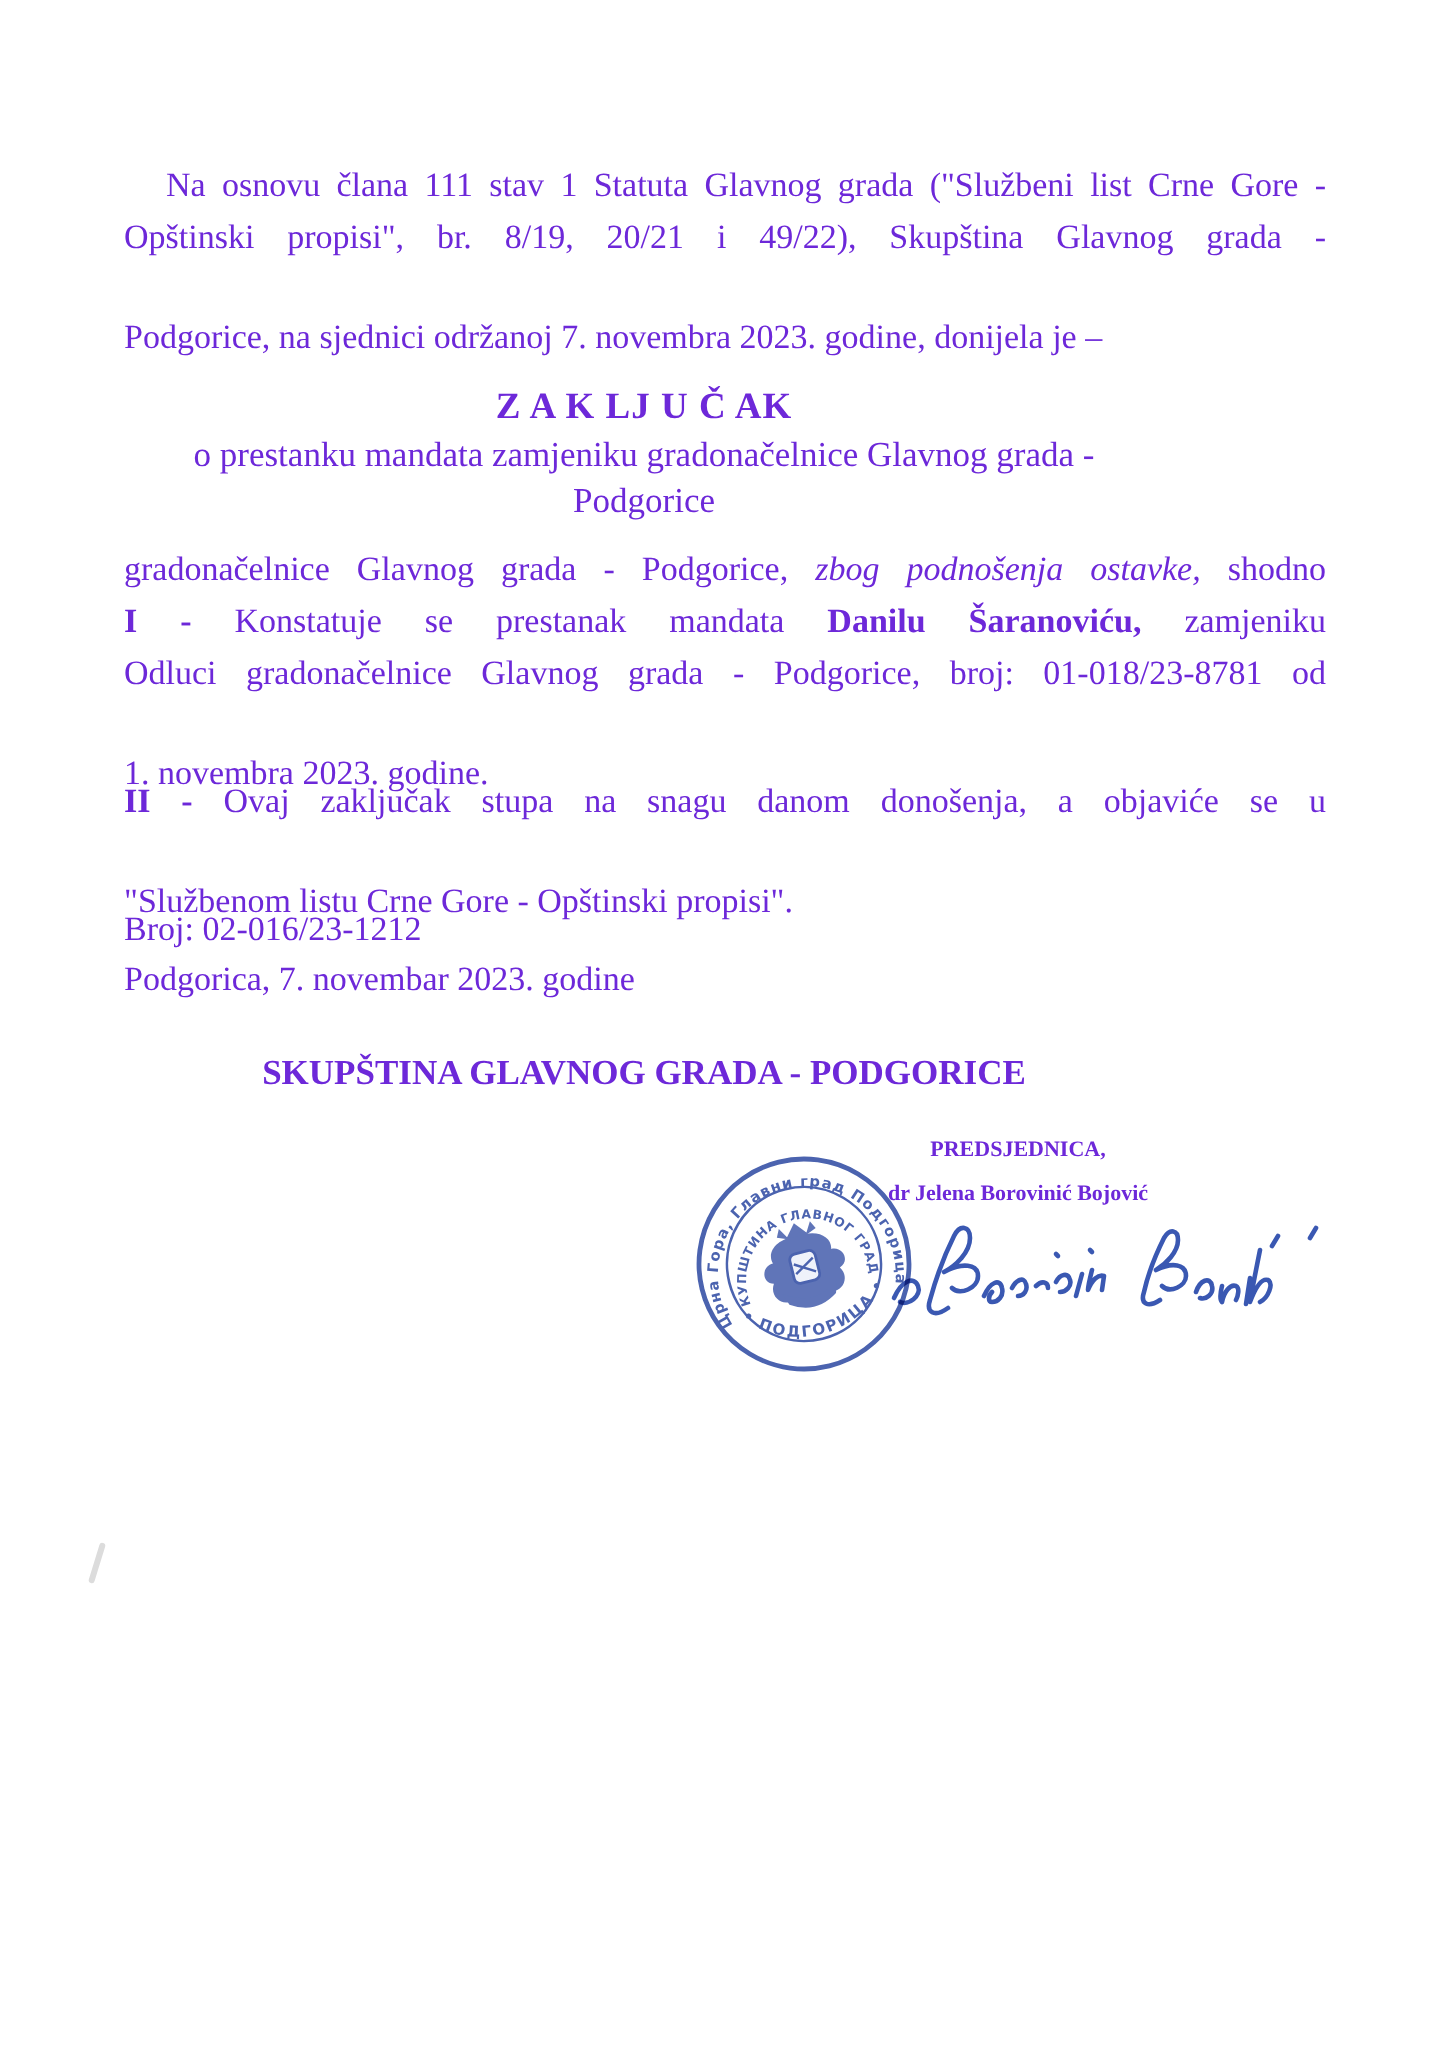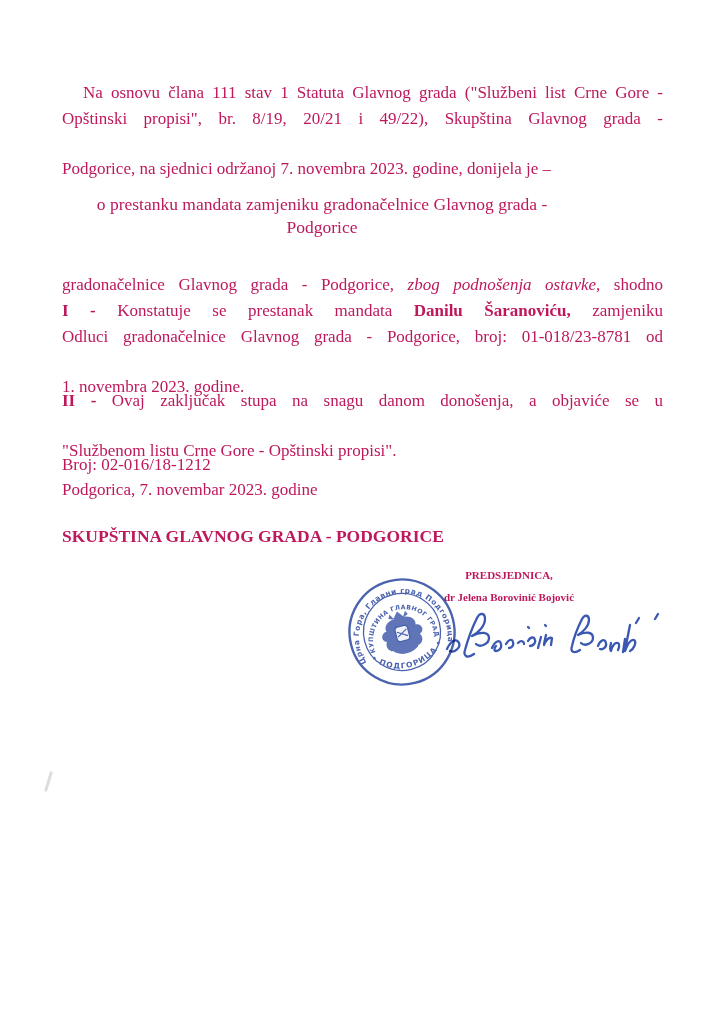--- a/index.html
+++ b/index.html
@@ -1,34 +1,34 @@
 <!DOCTYPE html>
 <html><head>
 <meta charset="utf-8">
 <style>
   html,body { margin:0; padding:0; background:#ffffff; }
   .page {
     position:relative; width:724px; height:848px; background:#ffffff;
     overflow:hidden;
     font-family:"Liberation Serif","DejaVu Serif",serif;
-    color:#be185d;
+    color:#6d28d9;
   }
   .block { position:absolute; }
   .body-text { font-size:17px; line-height:26px; }
   .jline { text-align:justify; height:26px; overflow:hidden; }
   .jline::after { content:""; display:inline-block; width:100%; height:0; }
   .lline { text-align:left; height:26px; overflow:hidden;margin-top:24px; }
   .indent { text-indent:21px; }
   .b { font-weight:bold; }
   .i { font-style:italic; }
   .heading-block { left:62px; width:520px; text-align:center; }
   .doc-title { font-size:18.5px; font-weight:bold; letter-spacing:0.5px; line-height:23px; }
   .doc-subtitle { font-size:17.5px; font-weight:normal; line-height:23px; }
   .ref-block { left:62px; width:601px; font-size:17px; line-height:25px; }
-  .issuer-line { left:62px; width:520px; text-align:left; font-size:17.5px; font-weight:bold; }
+  .issuer-line { left:62px; width:520px; text-align:center; font-size:17.5px; font-weight:bold; }
   .signer-block { left:398px; width:222px; text-align:center; font-size:11px; font-weight:bold; line-height:22px; }
   .stamp-svg {
     position:absolute; left:344px; top:574px; width:116px; height:116px;
     transform:rotate(-14deg); mix-blend-mode:multiply; opacity:0.92;
   }
   .stamp-svg .ring { fill:none; stroke:#3b55a8; }
   .stamp-svg .t-outer { font-size:7.4px; font-weight:bold; letter-spacing:0.55px; fill:#3b55a8; font-family:"DejaVu Sans",sans-serif; }
   .stamp-svg .t-bottom { font-size:7.6px; font-weight:bold; letter-spacing:1px; fill:#3b55a8; font-family:"DejaVu Sans",sans-serif; }
   .stamp-svg .t-inner { font-size:6.2px; font-weight:bold; letter-spacing:0.4px; fill:#3b55a8; font-family:"DejaVu Sans",sans-serif; }
   .signature-svg {
@@ -50,38 +50,39 @@
 
 <div class="page">
 
   <div class="block body-text" style="top:80px; left:62px; width:601px;">
     <div class="jline indent"><span>Na osnovu člana 111 stav 1 Statuta Glavnog grada ("Službeni list Crne Gore -</span></div>
     <div class="jline"><span>Opštinski propisi", br. 8/19, 20/21 i 49/22), Skupština Glavnog grada -</span></div>
     <div class="lline"><span>Podgorice, na sjednici održanoj 7. novembra 2023. godine, donijela je –</span></div>
   </div>
 
   <div class="block heading-block" style="top:193px;">
+    <div class="doc-title">Z A K LJ U Č AK</div>
     <div class="doc-subtitle">o  prestanku mandata zamjeniku  gradonačelnice Glavnog grada -</div>
     <div class="doc-subtitle">Podgorice</div>
   </div>
 
   <div class="block body-text" style="top:272px; left:62px; width:601px;">
     <div class="jline"><span>gradonačelnice Glavnog grada - Podgorice, </span><span class="i">zbog podnošenja ostavke,</span><span> shodno</span></div>
     <div class="jline"><span class="b">I -</span><span> Konstatuje se prestanak mandata </span><span class="b">Danilu Šaranoviću,</span><span> zamjeniku</span></div>
     <div class="jline"><span>Odluci gradonačelnice Glavnog grada - Podgorice, broj: 01-018/23-8781 od</span></div>
     <div class="lline"><span>1. novembra 2023. godine.</span></div>
   </div>
 
   <div class="block body-text" style="top:388px; left:62px; width:601px;">
     <div class="jline"><span class="b">II -</span><span> Ovaj zaključak stupa na snagu danom donošenja, a objaviće se u</span></div>
     <div class="lline"><span>"Službenom listu Crne Gore - Opštinski propisi".</span></div>
   </div>
 
   <div class="block ref-block" style="top:452px;">
-    <div>Broj: 02-016/18-1212</div>
+    <div>Broj: 02-016/23-1212</div>
     <div>Podgorica, 7. novembar 2023. godine</div>
   </div>
 
   <div class="block issuer-line" style="top:526px;">SKUPŠTINA GLAVNOG GRADA - PODGORICE</div>
 
   <div class="block signer-block" style="top:564px;">
     <div>PREDSJEDNICA,</div>
     <div>dr Jelena Borovinić Bojović</div>
   </div>
 

